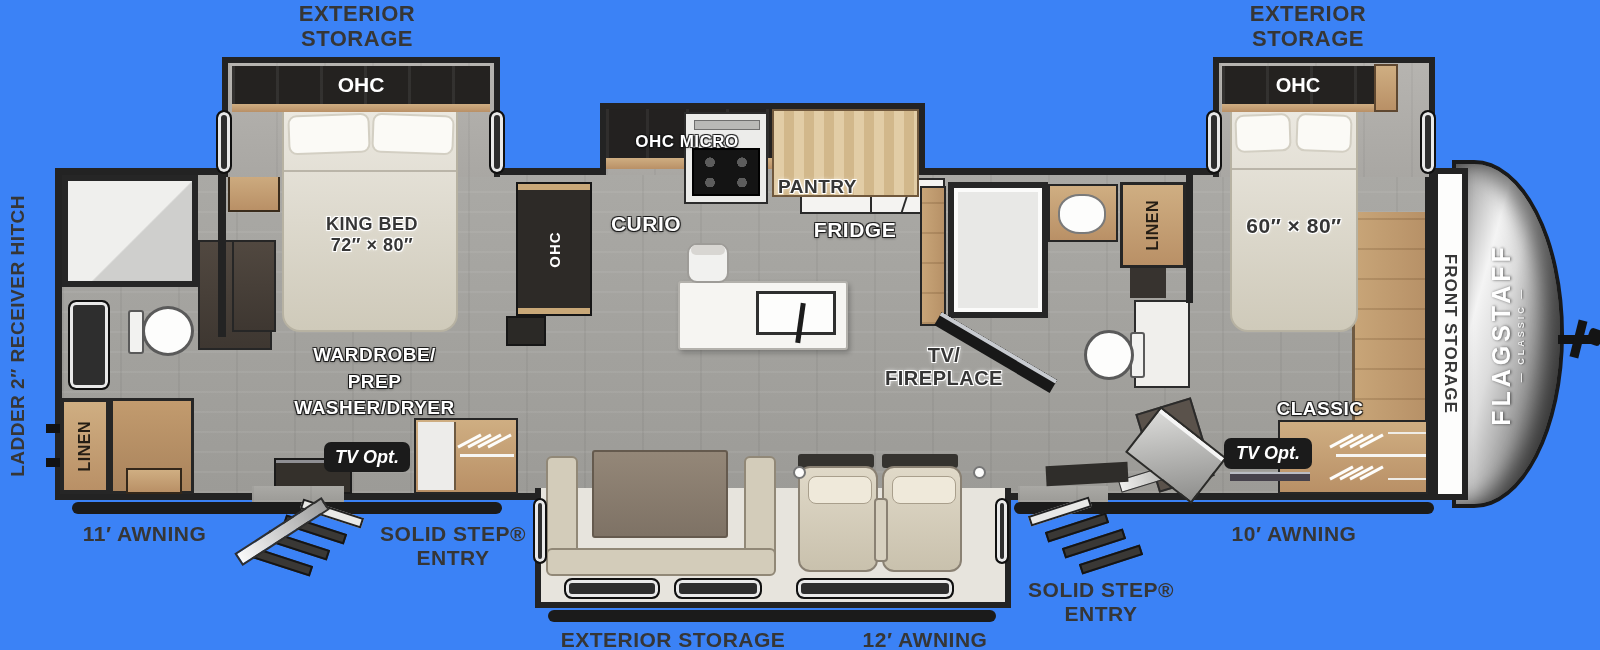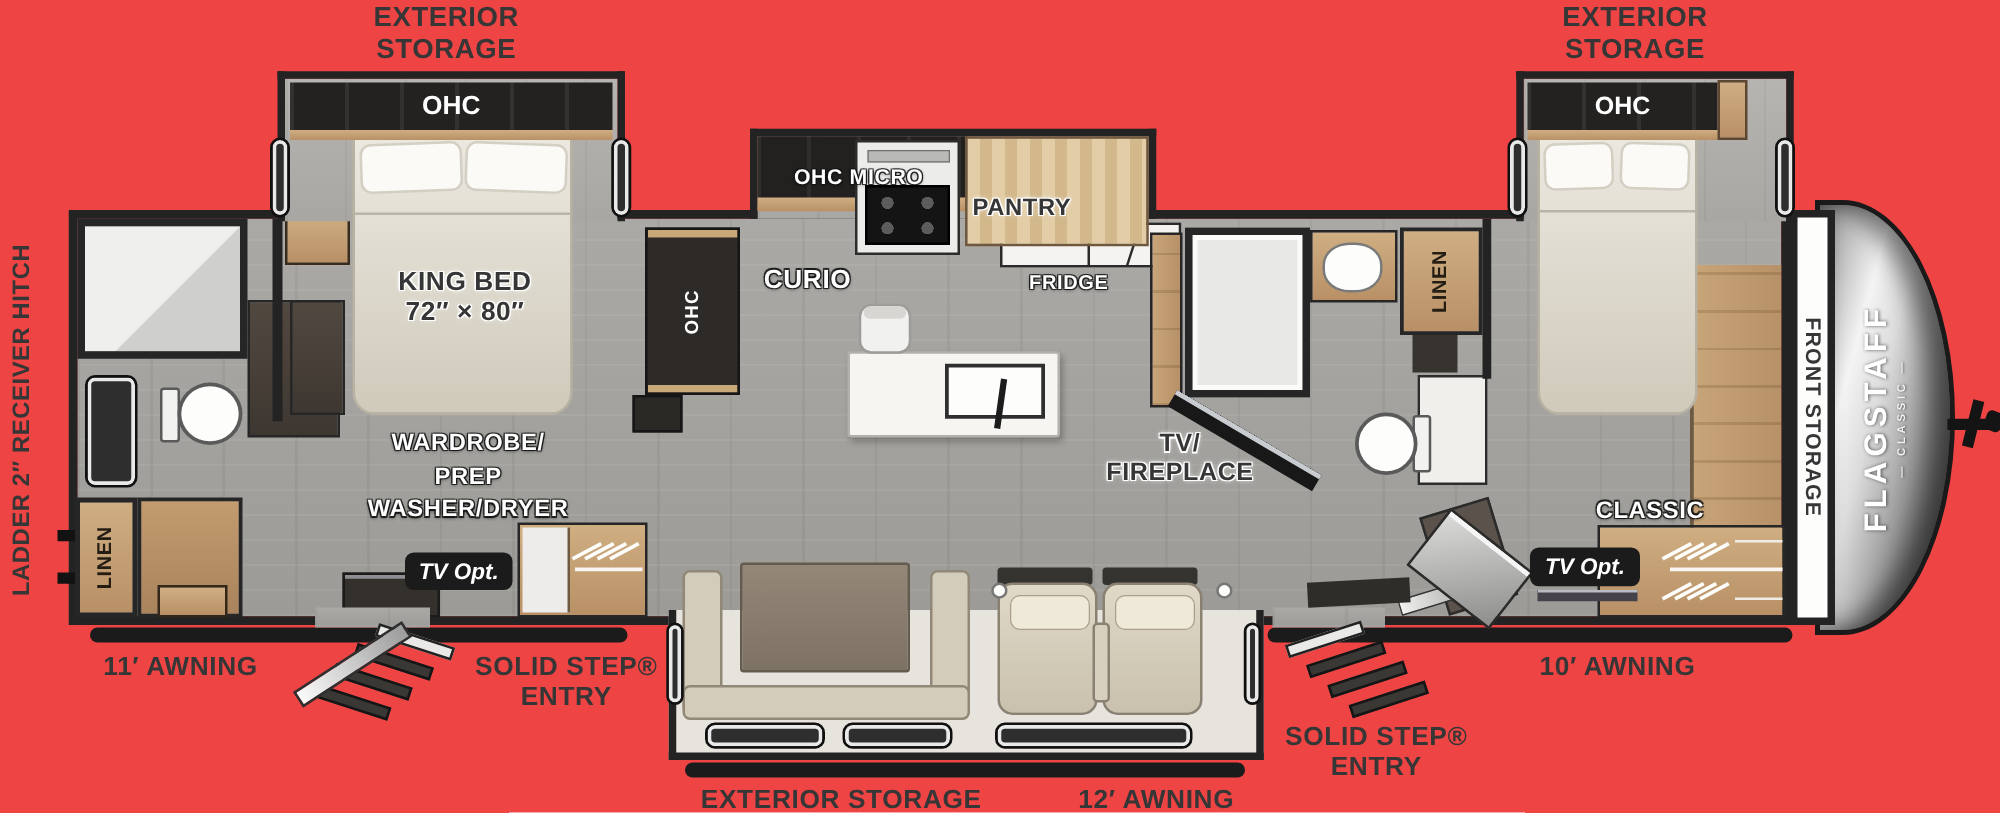--- a/index.html
+++ b/index.html
@@ -1,16 +1,16 @@
 <!DOCTYPE html>
 <html style="--wall: #232323; --label_dark: #363636; --chip_bg: #1b1b1b; --wood: #c9a878; --beige: #d9d3c5; --floor_gray: #a6a49f;"><head>
 <meta charset="utf-8">
 <style>
   html,body{margin:0;padding:0;background:#fff;}
-  .plan{position:relative;width:1600px;height:650px;background:#ef4444;overflow:hidden;
+  .plan{position:relative;width:1600px;height:650px;background:#3b82f6;overflow:hidden;
         font-family:"Liberation Sans",sans-serif;}
   .abs{position:absolute;}
   
   .lbl{position:absolute;font-weight:bold;text-align:center;line-height:1.15;letter-spacing:.5px;color:var(--label_dark);}
   .ink{color:var(--label_dark);}
   .halo-w{color:var(--label_dark);text-shadow:-1px -1px 0 #fff,1px -1px 0 #fff,-1px 1px 0 #fff,1px 1px 0 #fff,0 0 4px #fff;}
   .halo-d{color:#fff;text-shadow:-1px -1px 0 rgba(20,20,20,.8),1px -1px 0 rgba(20,20,20,.8),-1px 1px 0 rgba(20,20,20,.8),1px 1px 0 rgba(20,20,20,.8),0 1px 3px rgba(0,0,0,.65);}
   .chip{position:absolute;background:var(--chip_bg);color:#fff;font-style:italic;font-weight:bold;
         border-radius:7px;display:flex;align-items:center;justify-content:center;z-index:7;}
   .vwrap{position:absolute;display:flex;align-items:center;justify-content:center;}
@@ -116,21 +116,21 @@
     <span>OHC</span>
   </div>
   <div class="abs wood" style="left:232px;top:104px;width:258px;height:8px;z-index:4;"></div>
   <div class="abs win" style="left:216px;top:110px;width:16px;height:64px;"></div>
   <div class="abs win" style="left:489px;top:110px;width:16px;height:64px;"></div>
   <div class="abs bed" style="left:282px;top:110px;width:176px;height:222px;z-index:3;">
     <div style="position:absolute;left:0;top:58px;width:100%;border-top:2px solid rgba(110,100,85,.35);"></div>
   </div>
   <div class="abs pillow" style="left:288px;top:114px;width:82px;height:40px;transform:rotate(-2deg);z-index:4;"></div>
   <div class="abs pillow" style="left:372px;top:114px;width:82px;height:40px;transform:rotate(2deg);z-index:4;"></div>
-  <div class="lbl halo-w" style="left:288px;top:214px;width:168px;font-size:21px;z-index:6;">
+  <div class="lbl halo-w" style="left:288px;top:214px;width:168px;font-size:18px;z-index:6;">
     <div>KING BED</div>
     <div>72″ × 80″</div>
   </div>
   <div class="abs wood" style="left:228px;top:170px;width:52px;height:42px;border:2px solid #3a2c1c;box-sizing:border-box;z-index:2;"></div>
   <div class="abs darkcab" style="left:232px;top:240px;width:44px;height:92px;border:2px solid #262626;box-sizing:border-box;z-index:2;"></div>
 
   <div class="lbl halo-d" style="left:282px;top:342px;width:185px;font-size:19px;line-height:1.4;z-index:6;">
     <div>WARDROBE/</div>
     <div>PREP</div>
     <div>WASHER/DRYER</div>
@@ -158,27 +158,27 @@
 
   <div class="abs floor-light" style="left:600px;top:103px;width:325px;height:72px;border:6px solid var(--wall);border-bottom:none;box-sizing:border-box;z-index:3;"></div>
   <div class="abs" style="left:606px;top:109px;width:168px;height:54px;background:repeating-linear-gradient(90deg,rgba(255,255,255,.06) 0 3px,rgba(0,0,0,0) 3px 40px),#232120;z-index:4;"></div>
   <div class="abs wood" style="left:606px;top:158px;width:168px;height:11px;z-index:4;"></div>
   <div class="abs stripes" style="left:772px;top:109px;width:147px;height:88px;border:2px solid #70583c;box-sizing:border-box;z-index:4;"></div>
   <div class="abs" style="left:684px;top:112px;width:84px;height:92px;background:#ececea;border:2px solid #2c2c2c;box-sizing:border-box;z-index:5;">
     <div class="grate" style="position:absolute;left:6px;top:34px;width:68px;height:48px;"></div>
     <div style="position:absolute;left:8px;top:6px;width:64px;height:8px;background:#b9b9b7;border:1px solid #6f6f6f;"></div>
   </div>
   <div class="lbl halo-d" style="left:606px;top:132px;width:162px;font-size:17px;z-index:6;">OHC  MICRO</div>
-  <div class="lbl halo-w" style="left:740px;top:156px;width:155px;font-size:19px;z-index:6;">PANTRY</div>
+  <div class="lbl halo-w" style="left:740px;top:176px;width:155px;font-size:19px;z-index:6;">PANTRY</div>
 
   <div class="abs" style="left:800px;top:178px;width:145px;height:36px;background:#f4f3f1;border:2px solid #2a2a2a;box-sizing:border-box;z-index:2;">
     <div style="position:absolute;left:68px;top:0;width:2px;height:100%;background:#2a2a2a;"></div>
     <div style="position:absolute;left:104px;top:0;width:2px;height:100%;background:#2a2a2a;transform:skewX(-18deg);"></div>
   </div>
-  <div class="lbl halo-d" style="left:775px;top:218px;width:160px;font-size:16px;z-index:6;">FRIDGE</div>
+  <div class="lbl halo-d" style="left:775px;top:218px;width:160px;font-size:21px;z-index:6;">FRIDGE</div>
 
   <div class="abs" style="left:678px;top:281px;width:170px;height:69px;background:#f6f5f2;border:2px solid #b3b1ac;border-radius:3px;box-sizing:border-box;box-shadow:2px 3px 5px rgba(0,0,0,.25);z-index:3;">
     <div style="position:absolute;left:76px;top:8px;width:80px;height:44px;background:#fdfdfc;border:3px solid #2f2f2f;box-sizing:border-box;"></div>
     <div style="position:absolute;left:118px;top:20px;width:5px;height:40px;background:#1c1c1c;transform:rotate(8deg);"></div>
   </div>
   <div class="abs" style="left:687px;top:243px;width:42px;height:40px;background:#f1f1ef;border:2px solid #9e9c98;border-radius:10px;box-sizing:border-box;z-index:3;">
     <div style="position:absolute;left:2px;top:0;width:34px;height:10px;background:#d8d6d2;border-radius:8px;"></div>
   </div>
 
   <div class="abs woodv" style="left:920px;top:186px;width:26px;height:140px;border:2px solid #262626;box-sizing:border-box;z-index:2;"></div>
@@ -209,20 +209,21 @@
   <div class="abs wood" style="left:1222px;top:104px;width:152px;height:8px;z-index:4;"></div>
   <div class="abs wood" style="left:1374px;top:64px;width:24px;height:48px;border:2px solid #5e4730;box-sizing:border-box;z-index:4;"></div>
   <div class="abs win" style="left:1206px;top:110px;width:16px;height:64px;"></div>
   <div class="abs win" style="left:1420px;top:110px;width:16px;height:64px;"></div>
   <div class="abs bed" style="left:1230px;top:110px;width:128px;height:222px;z-index:3;">
     <div style="position:absolute;left:0;top:56px;width:100%;border-top:2px solid rgba(110,100,85,.35);"></div>
   </div>
   <div class="abs pillow" style="left:1235px;top:114px;width:56px;height:38px;transform:rotate(-2deg);z-index:4;"></div>
   <div class="abs pillow" style="left:1296px;top:114px;width:56px;height:38px;transform:rotate(2deg);z-index:4;"></div>
   <div class="lbl halo-w" style="left:1206px;top:214px;width:176px;font-size:21px;z-index:6;">
+    <div>60″ × 80″</div>
   </div>
   <div class="abs woodv" style="left:1352px;top:212px;width:73px;height:278px;border-left:3px solid #6e5a42;box-sizing:border-box;z-index:2;"></div>
 
   <div class="abs" style="left:1146px;top:404px;width:58px;height:82px;background:#5a524b;border:2px solid #2b2b2b;box-sizing:border-box;transform:rotate(-17deg);z-index:3;"></div>
   <div class="abs" style="left:1118px;top:468px;width:80px;height:11px;background:linear-gradient(90deg,#f0f0ee,#8d8d8b);border:1px solid #333;transform:rotate(-17deg);z-index:3;"></div>
   <div class="lbl halo-d" style="left:1240px;top:398px;width:160px;font-size:19px;z-index:6;">CLASSIC</div>
   <div class="chip" style="left:1224px;top:438px;width:88px;height:31px;font-size:18px;">
     <span>TV Opt.</span>
   </div>
   <div class="abs" style="left:1230px;top:472px;width:80px;height:9px;background:#46424c;box-shadow:inset 0 2px 0 #b9bcc4;z-index:3;"></div>

